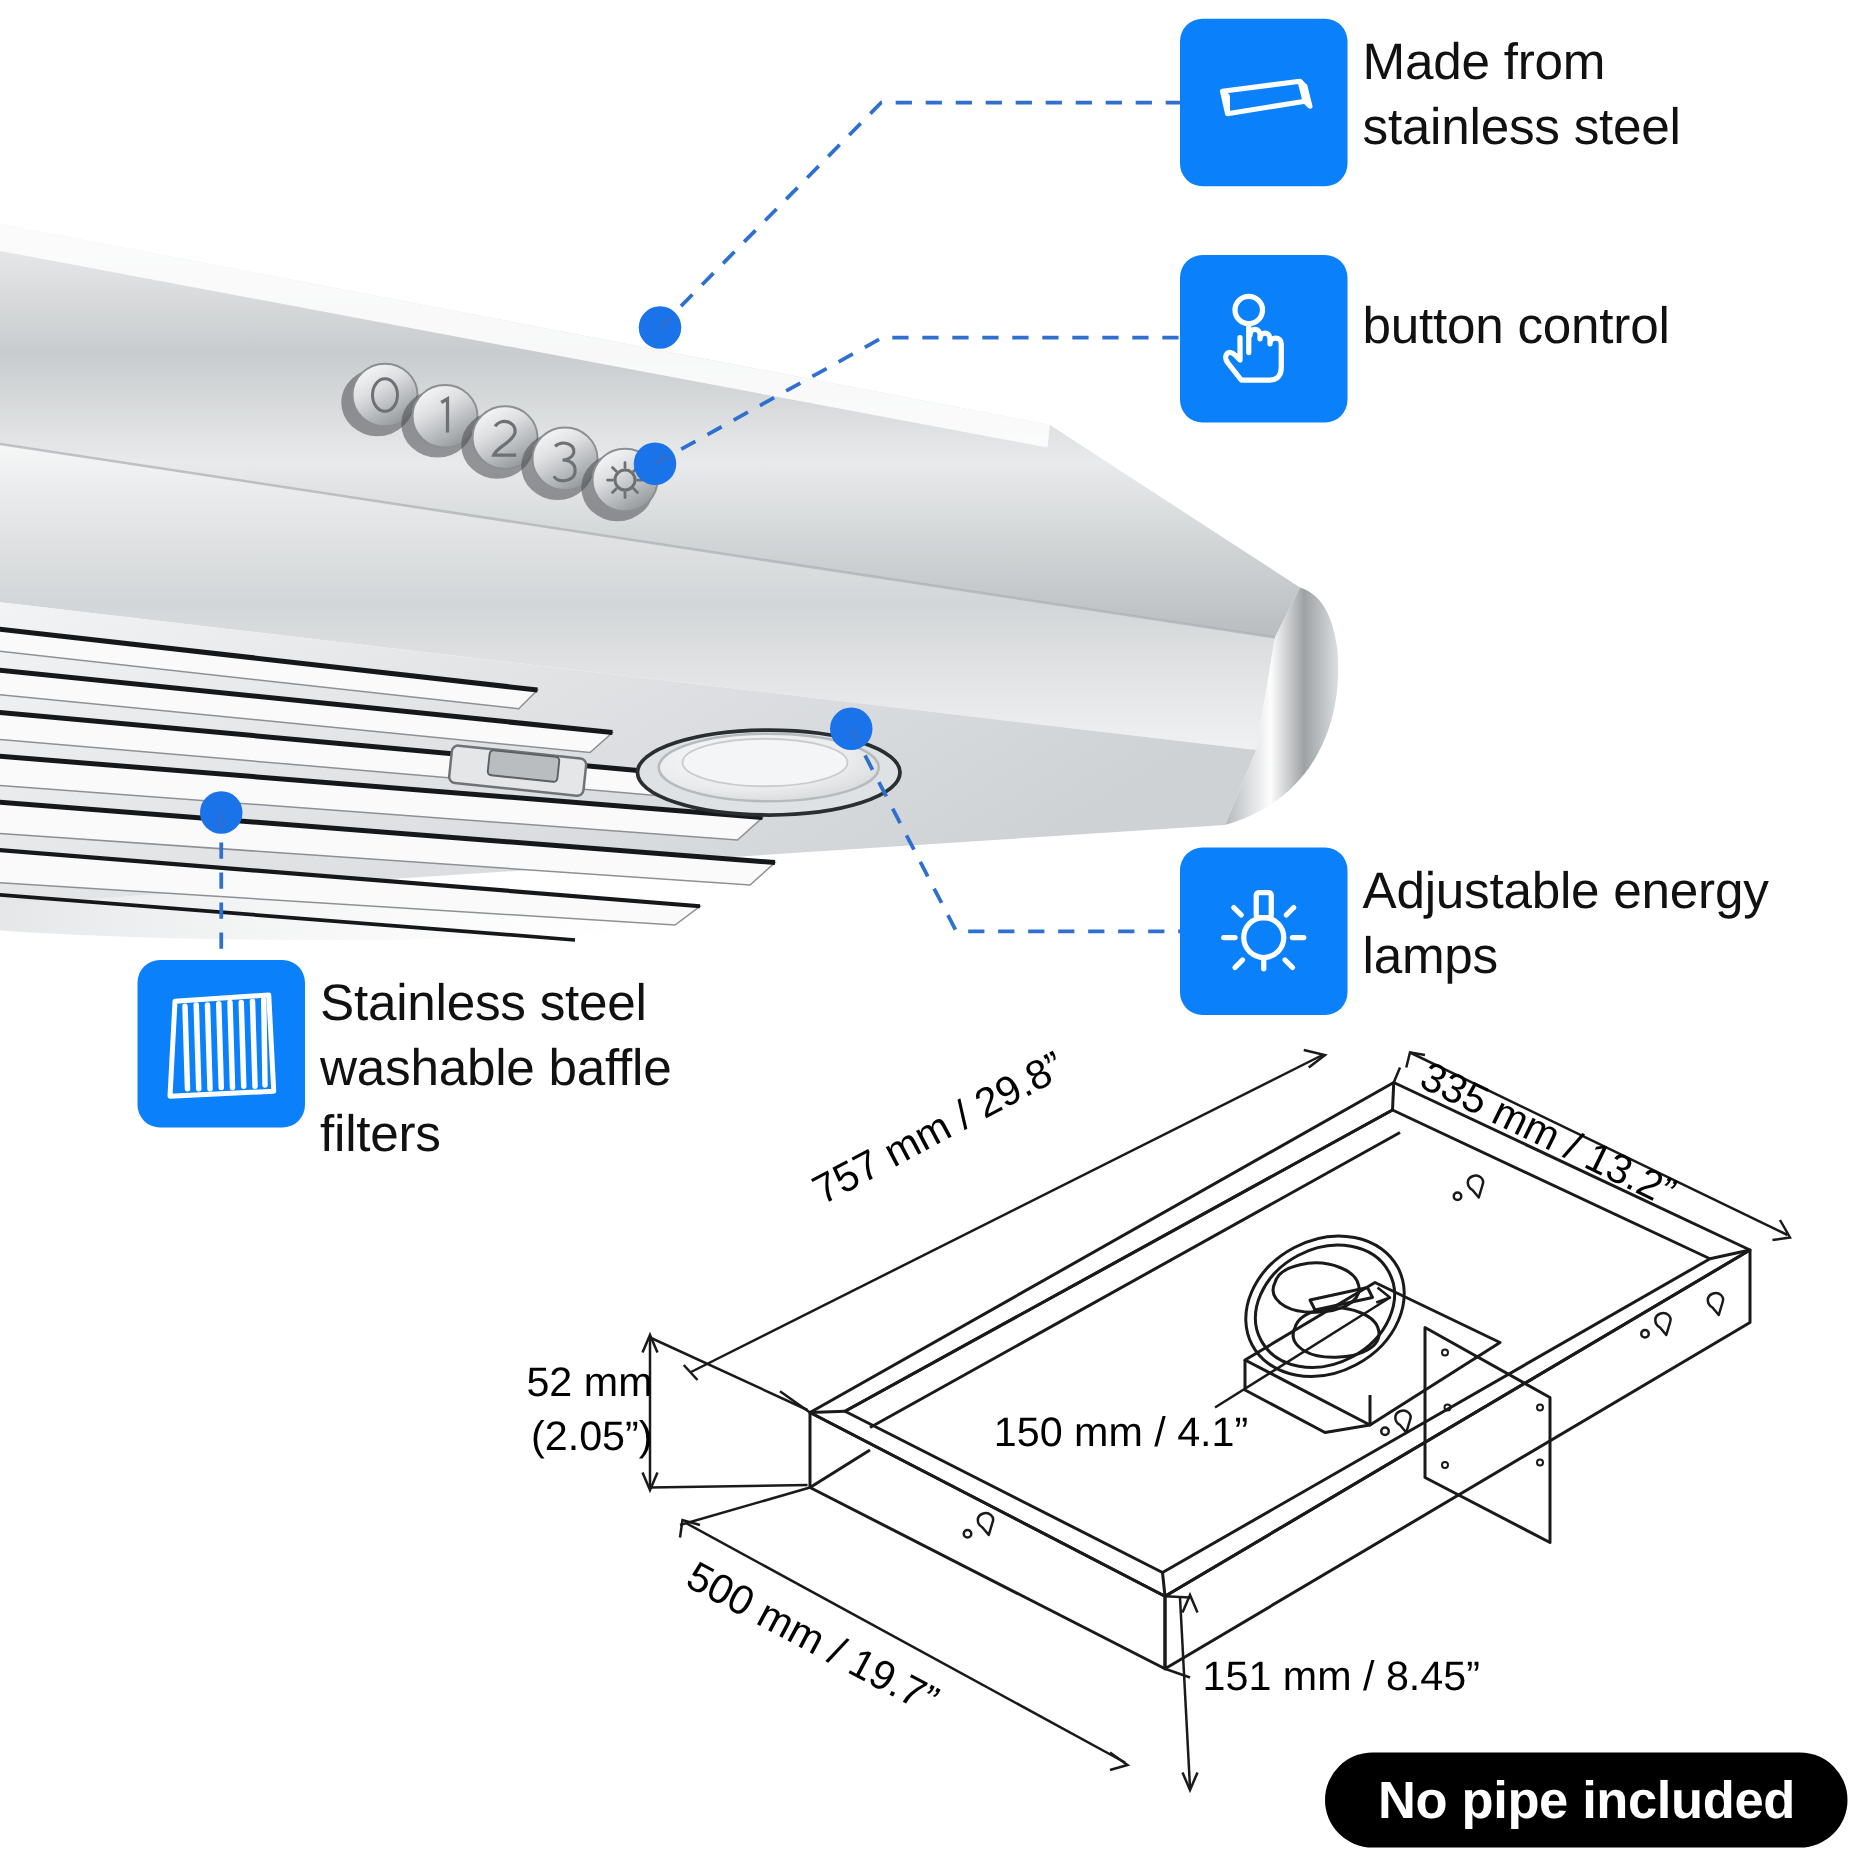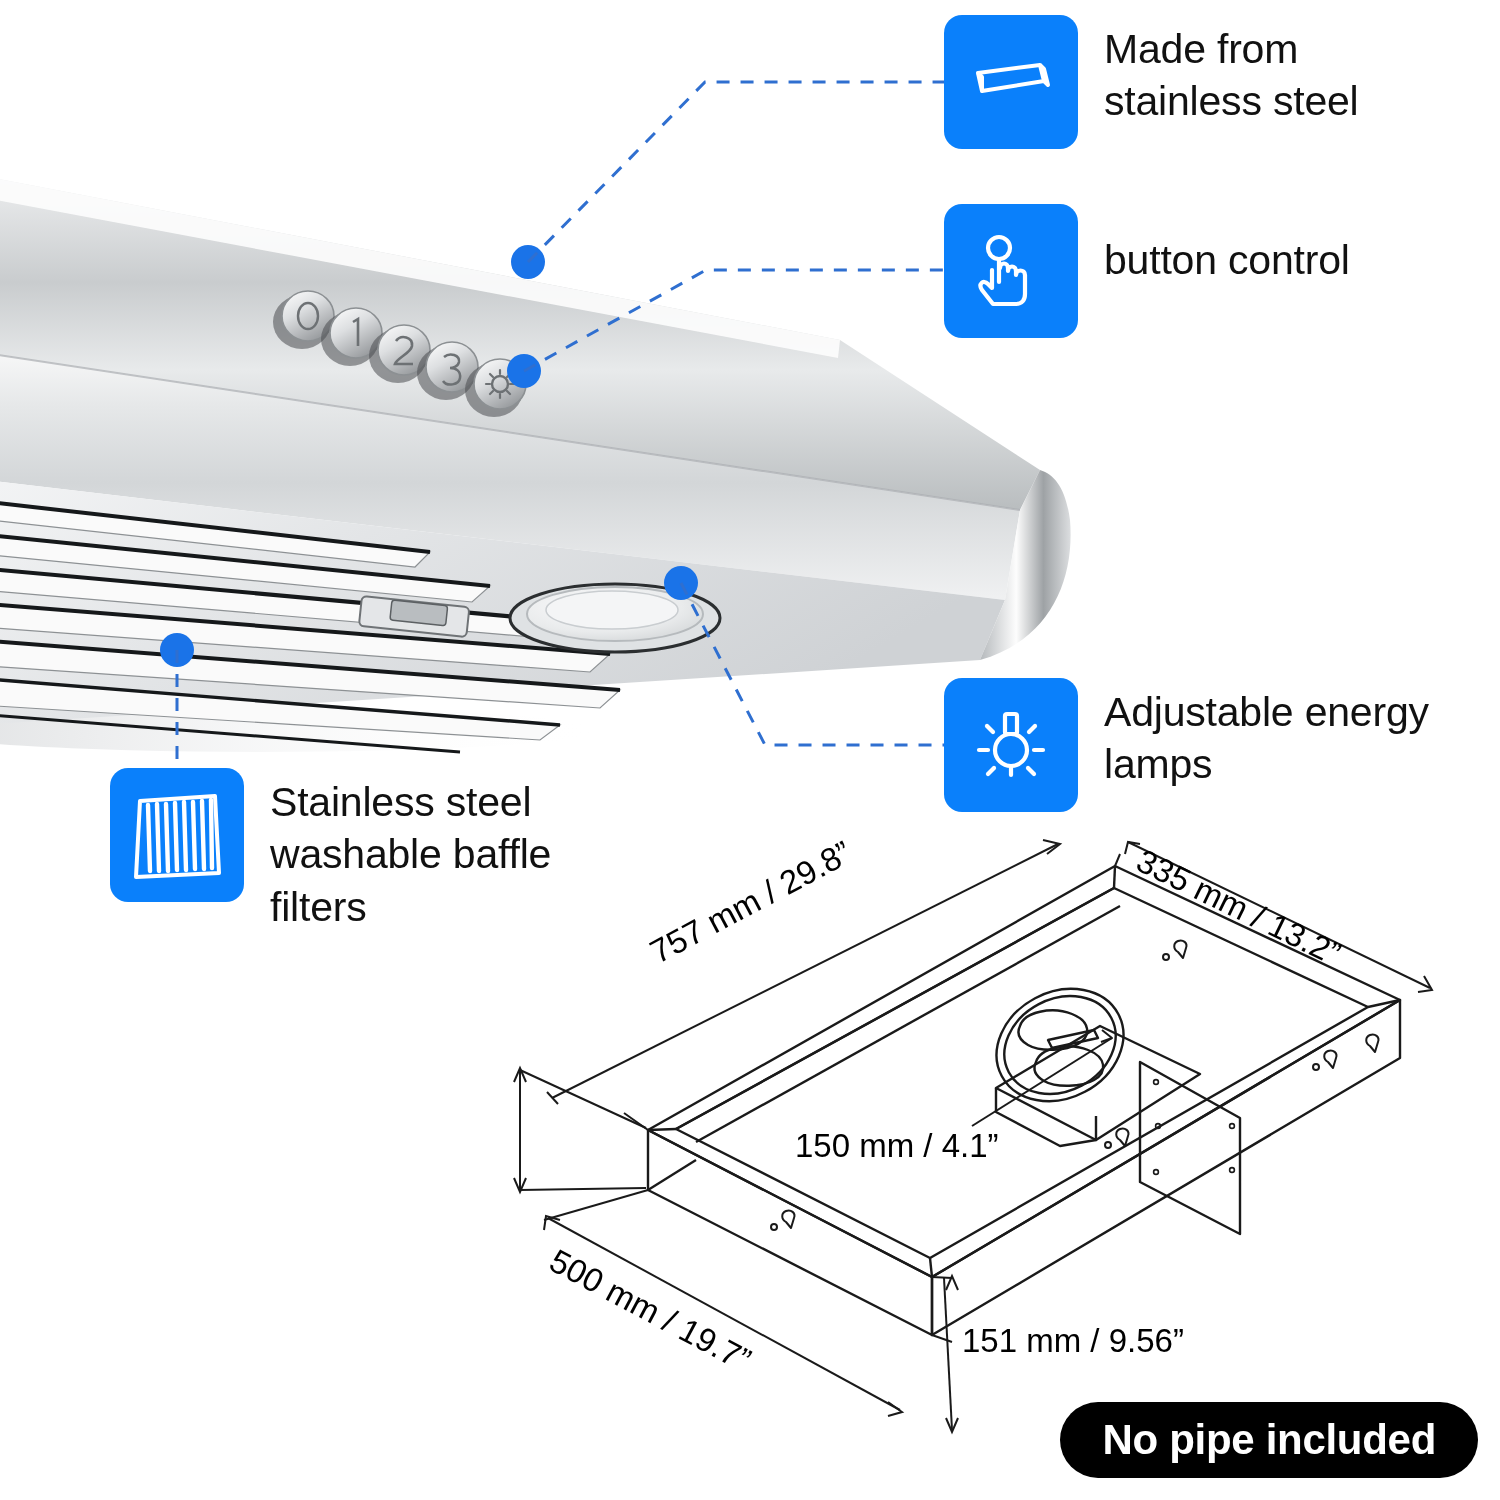--- a/index.html
+++ b/index.html
@@ -23,21 +23,21 @@
     top: 40px;
     width: 1120px;
     height: 720px;
   }
 
   
   .callout {
     position: absolute;
     display: flex;
     align-items: flex-start;
-    gap: 26px;
+    gap: 12px;
   }
   .callout-icon {
     width: 134px;
     height: 134px;
     border-radius: 18px;
     flex: 0 0 auto;
     display: flex;
     align-items: center;
     justify-content: center;
   }
@@ -407,23 +407,25 @@
         <path d="M 432,447 L 452,448"></path>
         <path d="M 432,505 L 452,512"></path>
       </g>
     </svg>
 
     
     <div class="dim-label" style="left:143px; top:106px; transform:rotate(-28deg); transform-origin:left top;">757 mm / 29.8”</div>
 
     <div class="dim-label" style="left:648px; top:10px; transform:rotate(26deg); transform-origin:left top;">335 mm / 13.2”</div>
 
+    <div class="dim-label" style="left:-98px; top:255px; text-align:right; width:120px;">52 mm
+(2.05”)</div>
 
     <div class="dim-label" style="left:62px; top:410px; transform:rotate(28deg); transform-origin:left top;">500 mm / 19.7”</div>
 
     <div class="dim-label" style="left:295px; top:295px;">150 mm / 4.1”</div>
 
-    <div class="dim-label" style="left:462px; top:490px;">151 mm / 9.56”</div>
+    <div class="dim-label" style="left:462px; top:490px;">151 mm / 8.45”</div>
   </div>
 
   <div id="no-pipe-badge" style="background:#000000;">No pipe included</div>
 
 </div>
 
 </body></html>

